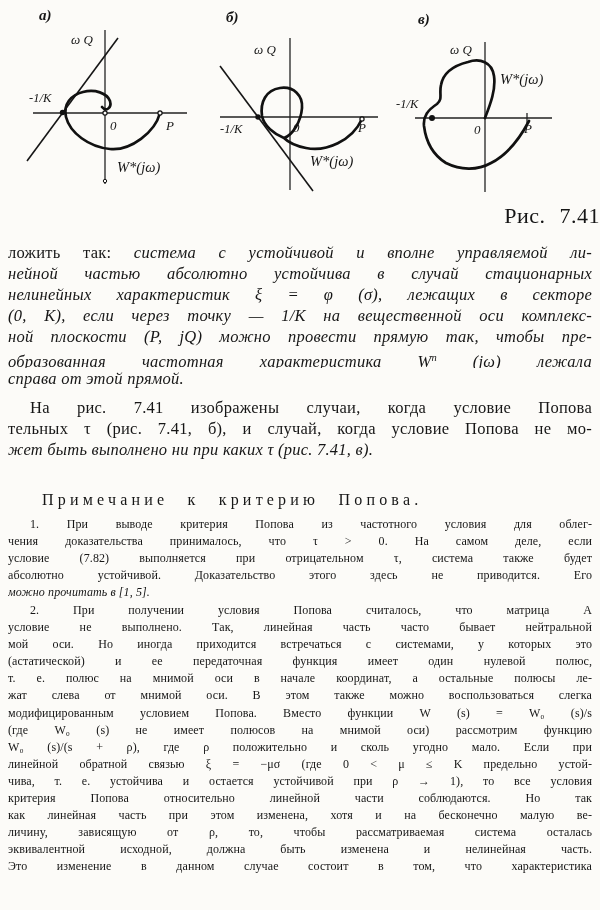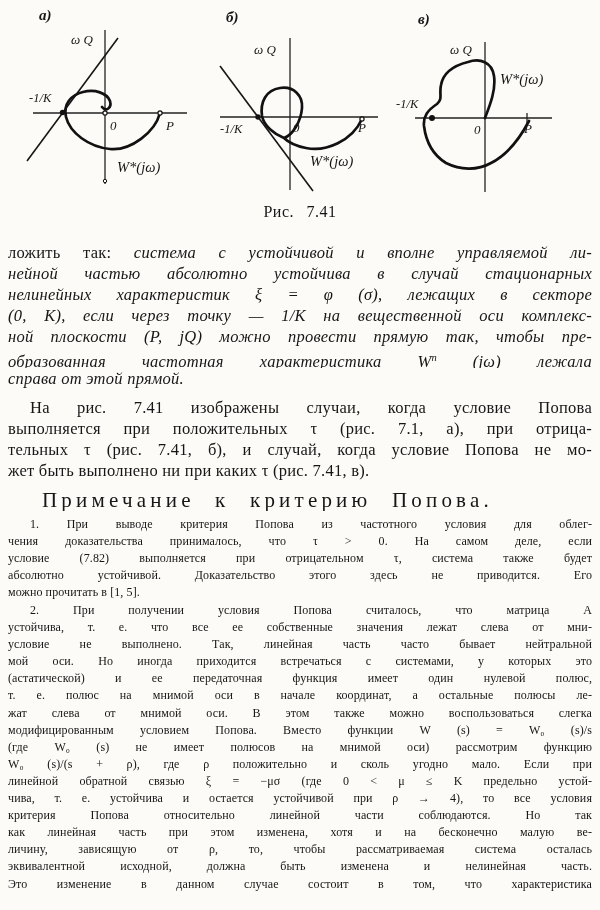--- a/index.html
+++ b/index.html
@@ -9,33 +9,33 @@
   
   .figrow{position:absolute;left:0;top:0;width:600px;height:200px;}
   .fig{position:absolute;top:0;}
   svg text{fill:#161616;}
   .pline{stroke:#161616;stroke-width:1.6;fill:none;}
   .axis{stroke:#222;stroke-width:1.3;fill:none;}
   .curve{stroke:#111;stroke-width:2.7;fill:none;stroke-linecap:round;}
   .lbl{font-style:italic;font-size:13px;font-family:"Liberation Serif",serif;}
   .panel-lbl{font-style:italic;font-size:15px;font-weight:bold;}
   .wlbl{font-style:italic;font-size:14.5px;}
-  .caption{position:absolute;left:0;top:203;width:600px;text-align:center;
-           font-size:16px;word-spacing:8px;letter-spacing:.5px;top:203px;}
+  .caption{position:absolute;left:0;top:203;width:600px;text-align:right;
+           font-size:22px;word-spacing:8px;letter-spacing:.5px;top:203px;}
   
   .block{position:absolute;left:8px;width:584px;}
   .ln{text-align:justify;text-align-last:justify;overflow:hidden;
       letter-spacing:.25px;}
   .main .ln{font-size:16.5px;height:21px;line-height:21px;}
   .note .ln{font-size:12px;height:17.1px;line-height:17.1px;letter-spacing:.1px;}
-  .last{text-align-last:left;}
+  .last{text-align-last:left;font-style:italic;}
   .ind{text-indent:22px;}
   .it{font-style:italic;}
   sup.wp{font-size:10.5px;font-style:italic;vertical-align:6px;letter-spacing:0;}
-  .heading{position:absolute;left:8px;width:584px;top:489px;font-size:21px;
+  .heading{position:absolute;left:8px;width:584px;top:489px;font-size:16px;
            letter-spacing:4.2px;word-spacing:11px;text-indent:34px;height:22px;
            line-height:22px;overflow:hidden;}
 </style>
 </head>
 <body>
 
 <div class="page">
 
   <div class="figrow">
 
@@ -93,48 +93,46 @@
     <div class="ln it">нейной частью абсолютно устойчива в случай стационарных</div>
     <div class="ln it">нелинейных характеристик ξ = φ (σ), лежащих в секторе</div>
     <div class="ln it">(0, K), если через точку — 1/K на вещественной оси комплекс-</div>
     <div class="ln it">ной плоскости (P, jQ) можно провести прямую так, чтобы пре-</div>
     <div class="ln"><span class="it">образованная частотная характеристика W</span><sup class="wp">п</sup><span class="it"> (jω) лежала</span></div>
     <div class="ln it last">справа от этой прямой.</div>
   </div>
 
   <div class="block main" style="top:397px">
     <div class="ln ind">На рис. 7.41 изображены случаи, когда условие Попова</div>
-    <div class="ln">выполняется при положительных τ (рис. 7.1, а), при отрица-</div>
     <div class="ln">тельных τ (рис. 7.41, б), и случай, когда условие Попова не мо-</div>
     <div class="ln last">жет быть выполнено ни при каких τ (рис. 7.41, в).</div>
   </div>
 
   <div class="heading">Примечание к критерию Попова.</div>
 
   <div class="block note" style="top:516px">
     <div class="ln ind">1. При выводе критерия Попова из частотного условия для облег-</div>
     <div class="ln">чения доказательства принималось, что τ &gt; 0. На самом деле, если</div>
     <div class="ln">условие (7.82) выполняется при отрицательном τ, система также будет</div>
     <div class="ln">абсолютно устойчивой. Доказательство этого здесь не приводится. Его</div>
     <div class="ln last">можно прочитать в [1, 5].</div>
   </div>
 
   <div class="block note" style="top:602px">
     <div class="ln ind">2. При получении условия Попова считалось, что матрица А</div>
-    <div class="ln">устойчива, т. е. что все ее собственные значения лежат слева от мни-</div>
     <div class="ln">условие не выполнено. Так, линейная часть часто бывает нейтральной</div>
     <div class="ln">мой оси. Но иногда приходится встречаться с системами, у которых это</div>
     <div class="ln">(астатической) и ее передаточная функция имеет один нулевой полюс,</div>
     <div class="ln">т. е. полюс на мнимой оси в начале координат, а остальные полюсы ле-</div>
     <div class="ln">жат слева от мнимой оси. В этом также можно воспользоваться слегка</div>
     <div class="ln">модифицированным условием Попова. Вместо функции W (s) = W₀ (s)/s</div>
     <div class="ln">(где W₀ (s) не имеет полюсов на мнимой оси) рассмотрим функцию</div>
     <div class="ln">W₀ (s)/(s + ρ), где ρ положительно и сколь угодно мало. Если при</div>
     <div class="ln">линейной обратной связью ξ = −μσ (где 0 &lt; μ ≤ K предельно устой-</div>
-    <div class="ln">чива, т. е. устойчива и остается устойчивой при ρ → 4), то все условия</div>
+    <div class="ln">чива, т. е. устойчива и остается устойчивой при ρ → 1), то все условия</div>
     <div class="ln">критерия Попова относительно линейной части соблюдаются. Но так</div>
     <div class="ln">как линейная часть при этом изменена, хотя и на бесконечно малую ве-</div>
     <div class="ln">личину, зависящую от ρ, то, чтобы рассматриваемая система осталась</div>
     <div class="ln">эквивалентной исходной, должна быть изменена и нелинейная часть.</div>
     <div class="ln">Это изменение в данном случае состоит в том, что характеристика</div>
   </div>
 
 </div>
 
 </body></html>

